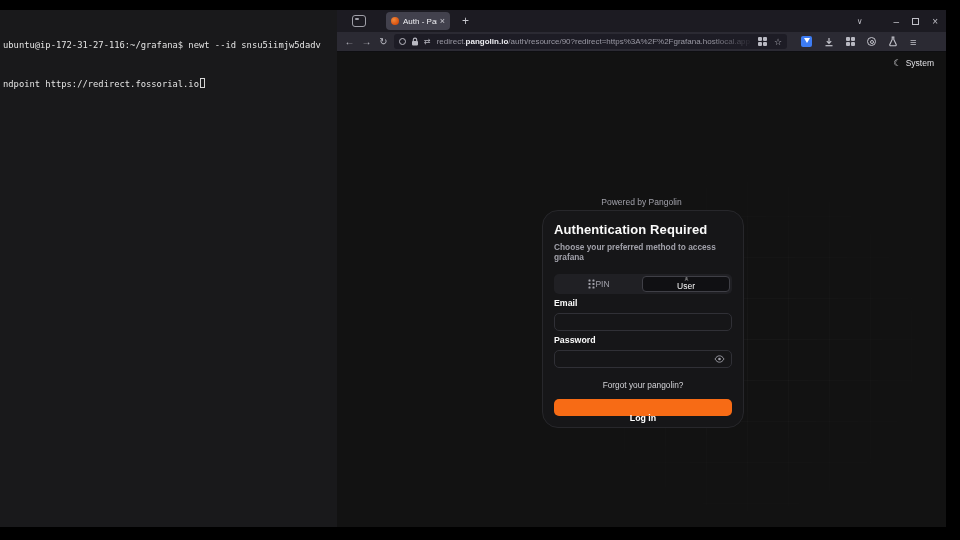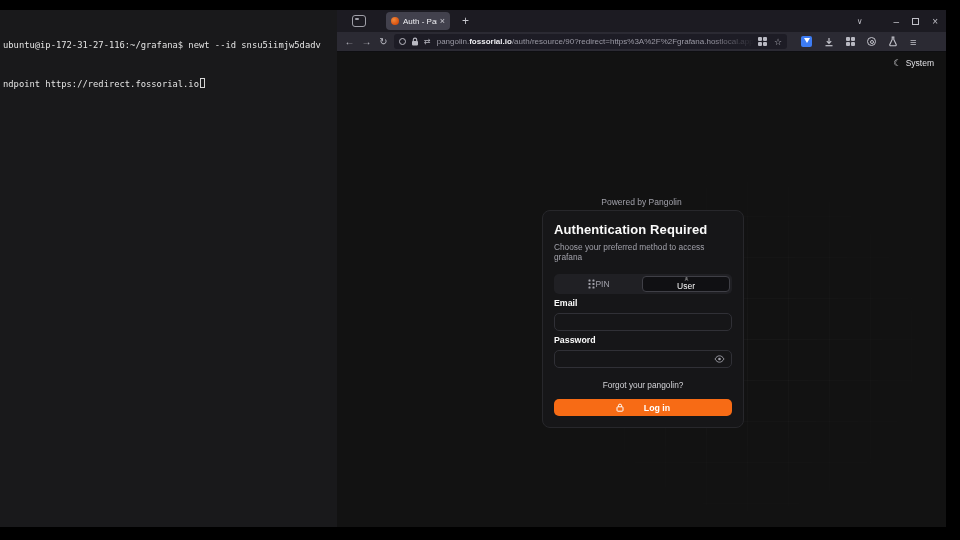--- a/index.html
+++ b/index.html
@@ -64,41 +64,41 @@
       mask-image:radial-gradient(circle at 68% 62%, rgba(0,0,0,.5), transparent 42%); }
 
   .theme-btn { position:absolute; right:12px; top:6px; display:flex; align-items:center; gap:4px;
                color:#e2e2e6; font-size:8.5px; }
   .moon { font-size:9px; color:#e2e2e6; }
 
   .powered { position:absolute; left:0; right:0; top:145px; text-align:center; font-size:8.5px; color:#a1a1aa; }
   .powered a { color:#a1a1aa; }
 
   .card { position:absolute; left:205px; top:158px; width:202px; background:#161618;
-          border:1px solid #27272b; border-radius:8px; padding:11px; }
+          border:1px solid #27272b; border-radius:16px; padding:11px; }
   .card-title { font-size:13px; font-weight:bold; color:#fafafa; letter-spacing:.1px; }
-  .card-sub { font-size:8.3px; color:#a1a1aa; margin-top:5px; }
+  .card-sub { font-size:8.3px; color:#a1a1aa; margin-top:5px;font-weight:bold; }
 
   .tabs { margin-top:12px; height:20px; background:#202024; border-radius:5px; padding:2px; display:flex; }
   .tabseg { flex:1; display:flex; align-items:center; justify-content:center; gap:0;
             font-size:8.5px; color:#a1a1aa; border-radius:4px; }
   .tabseg.active { background:#101013; border:1px solid #3f3f46; color:#fafafa;flex-direction:column; }
 
   .field-label { font-size:8.8px; font-weight:bold; color:#fafafa; margin-top:4px; }
   .input { margin-top:5px; height:18px; width:100%; border:1px solid #303036; border-radius:5px;
            background:transparent; position:relative; display:flex; align-items:center; }
   .input input { flex:1; height:100%; background:transparent; border:none; outline:none;
                  color:#e4e4e7; font-size:9px; padding:0 6px; font-family:inherit; }
   .eye { margin-right:6px; flex:none; display:flex; }
 
   .forgot { margin-top:12px; text-align:center; font-size:8.3px; color:#d4d4d8; }
 
   .login-btn { margin-top:9px; height:17px; width:100%; background:#f76b15; border:none; border-radius:5px;
                color:#fff; font-size:8.8px; font-weight:bold; display:flex; align-items:center;
-               justify-content:center; gap:20px; font-family:inherit; }
+               justify-content:center; gap:20px; font-family:inherit;flex-direction:column; }
 
   svg { display:block; }
 </style>
 </head>
 <body>
 
 <div class="abs terminal">
   <div>ubuntu@ip-172-31-27-116:~/grafana$ newt --id snsu5iimjw5dadv</div>
   <div><span>ndpoint https://redirect.fossorial.io</span><span class="term-cursor"></span></div>
 </div>
@@ -126,21 +126,21 @@
     <span class="nav-ico">→</span>
     <span class="nav-ico">↻</span>
 
     <div class="urlbar">
       <span class="ring"></span>
       <svg class="url-ico" width="8" height="9" viewBox="0 0 8 9">
         <rect x="1" y="4" width="6" height="4.4" rx="0.8" fill="#b9b9c2"></rect>
         <path d="M2.3 4V2.8a1.7 1.7 0 013.4 0V4" fill="none" stroke="#b9b9c2" stroke-width="1.1"></path>
       </svg>
       <span class="url-ico">⇄</span>
-      <span class="url-text"><span>pangolin.</span><b>fossorial.io</b><span>/auth/resource/90?redirect=https%3A%2F%2Fgrafana.hostlocal.app</span></span>
+      <span class="url-text"><span>redirect.</span><b>pangolin.io</b><span>/auth/resource/90?redirect=https%3A%2F%2Fgrafana.hostlocal.app</span></span>
       <span class="grid4">
           <i></i>
           <i></i>
           <i></i>
           <i></i>
         </span>
       <span class="url-star">☆</span>
     </div>
 
     <div class="tb-icons">

